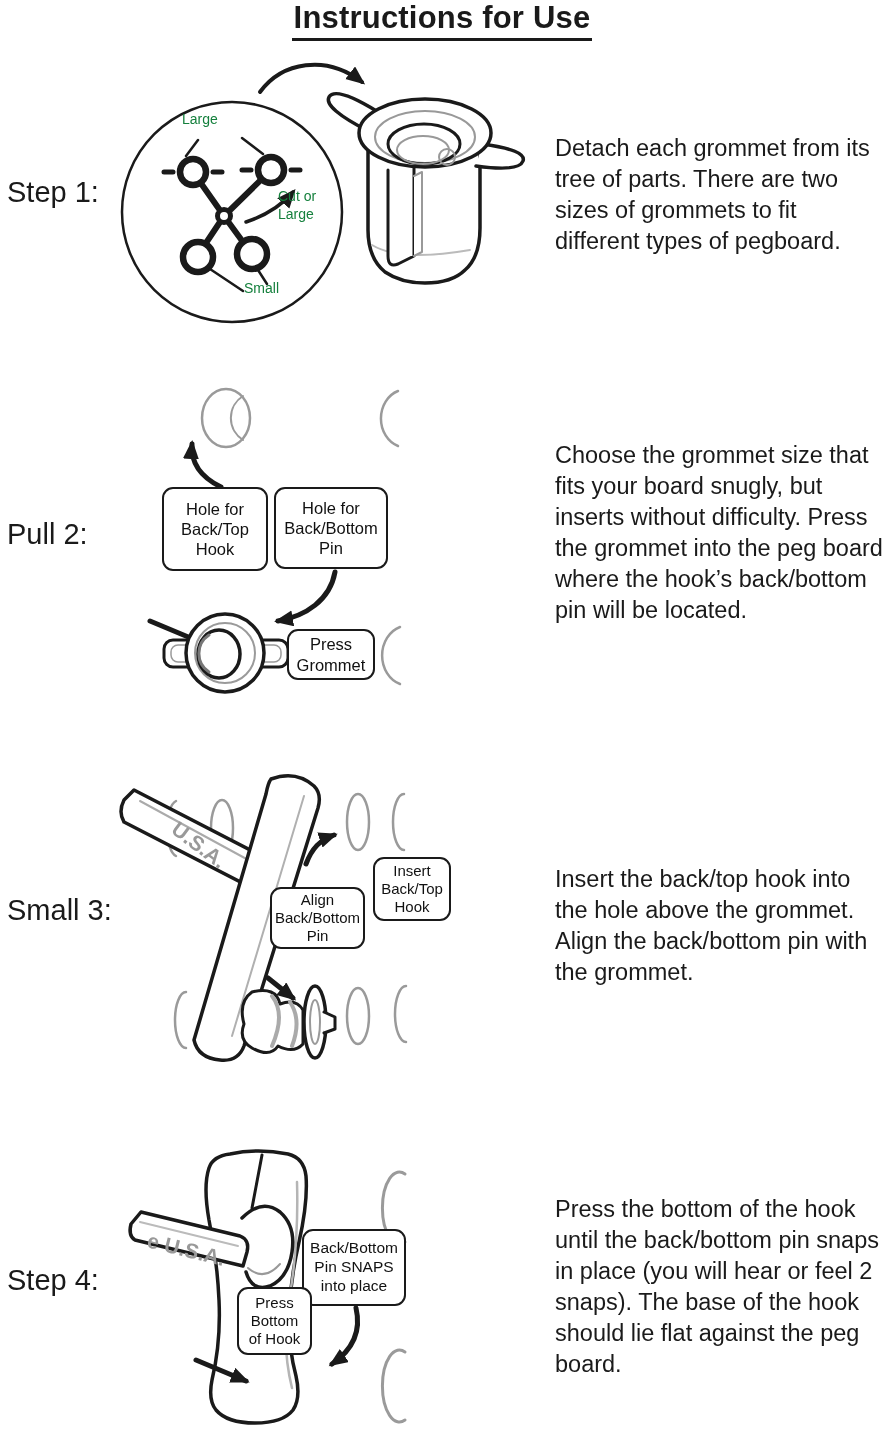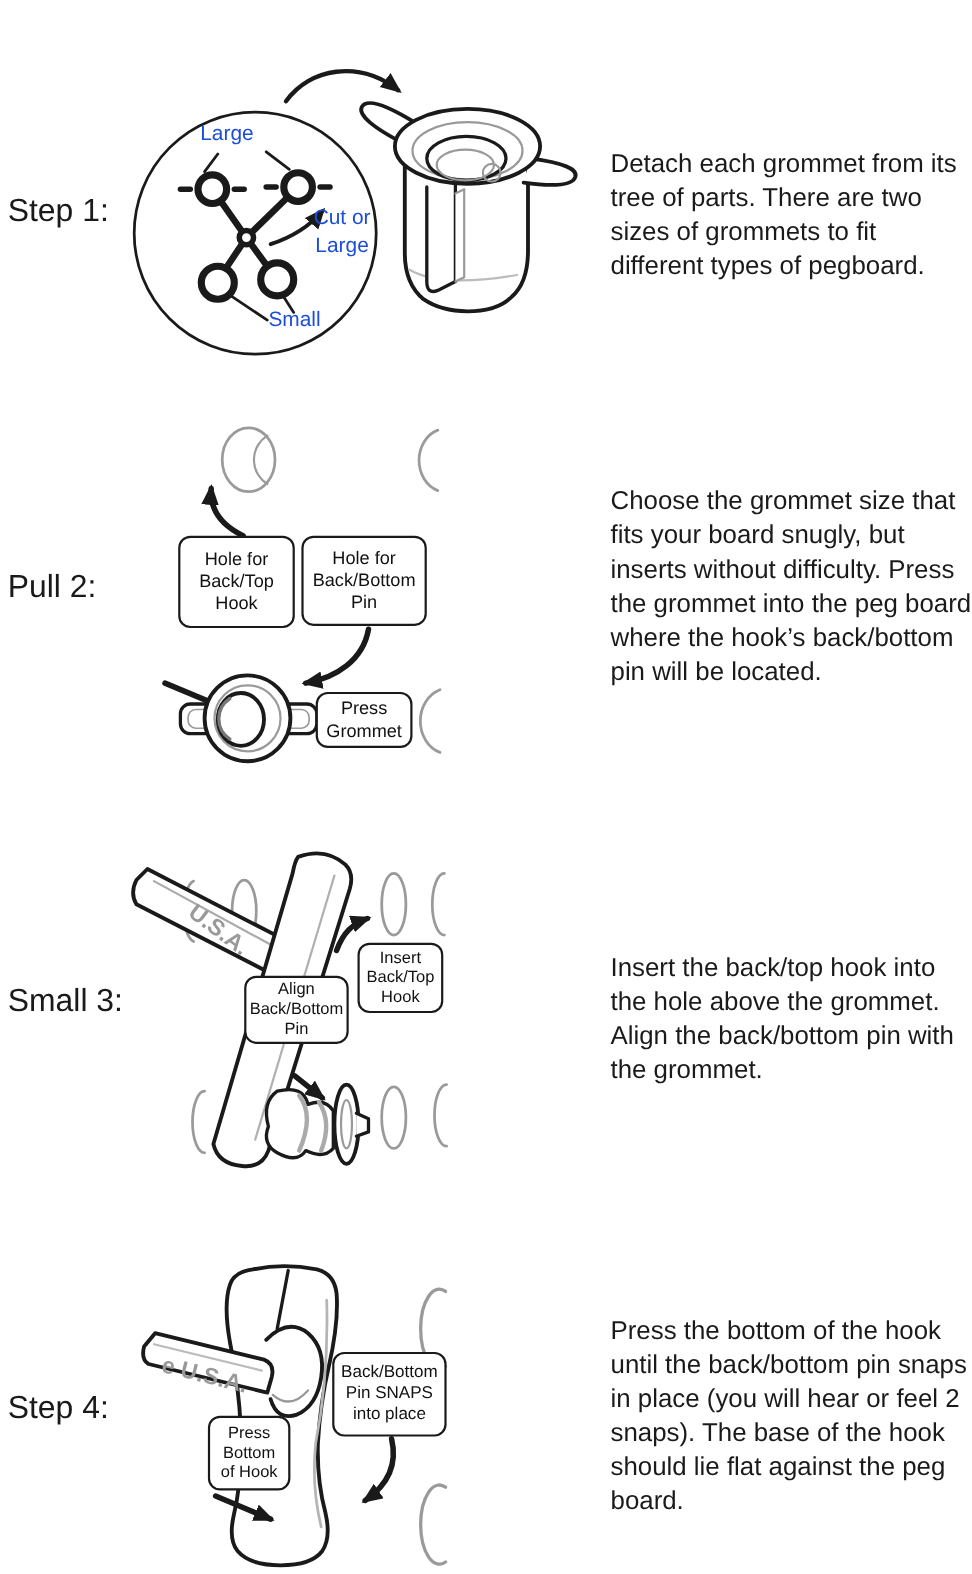--- a/index.html
+++ b/index.html
@@ -52,27 +52,27 @@
     justify-content: center;
     text-align: center;
     white-space: pre-line;
     font-size: 16.5px;
     line-height: 1.22;
     color: #111;
     padding: 1px 4px;
   }
   .freelabel {
     position: absolute;
-    font-size: 19px;
-    color: #1d4ed8;
-    text-align: center;
+    font-size: 14px;
+    color: #15803d;
+    text-align: left;
     white-space: pre-line;
     line-height: 1.3;
   }
-  .small-font { font-size: 15px; }
+  .small-font { font-size: 15px; margin-left: 48px; }
   .mid-font { font-size: 15.5px; }
 </style>
 </head>
 <body>
 
 <div id="page">
 
   <svg id="art" width="884" height="1431" viewBox="0 0 884 1431" fill="none" stroke-linecap="round" stroke-linejoin="round">
     <defs>
       <marker id="ah" markerUnits="userSpaceOnUse" markerWidth="26" markerHeight="22" refX="15" refY="8" orient="auto">
@@ -210,20 +210,23 @@
         <path d="M 140 1222 L 238 1246" stroke="#bbbbbb" stroke-width="2"></path>
       </g>
       <text x="146" y="1247" font-size="21" font-weight="bold" fill="#999999" transform="rotate(14 146 1247)">e U.S.A.</text>
 
       <path d="M 356 1308 Q 364 1342 332 1364" stroke="#1a1a1a" stroke-width="5" marker-end="url(#ah)"></path>
 
       <path d="M 196 1360 L 246 1381" stroke="#1a1a1a" stroke-width="5" marker-end="url(#ah)"></path>
     </g>
   </svg>
 
+  <div class="title">
+    <span>Instructions for Use</span>
+  </div>
 
   <div class="step-label" style="top:176px">Step 1:</div>
   <div class="step-label" style="top:518px">Pull 2:</div>
   <div class="step-label" style="top:894px">Small 3:</div>
   <div class="step-label" style="top:1264px">Step 4:</div>
 
   <div class="step-desc" style="top:133px">Detach each grommet from its tree of parts. There are two sizes of grommets to fit different types of pegboard.</div>
   <div class="step-desc" style="top:440px">Choose the grommet size that fits your board snugly, but inserts without difficulty. Press the grommet into the peg board where the hook’s back/bottom pin will be located.</div>
   <div class="step-desc" style="top:864px">Insert the back/top hook into the hole above the grommet. Align the back/bottom pin with the grommet.</div>
   <div class="step-desc" style="top:1194px">Press the bottom of the hook until the back/bottom pin snaps in place (you will hear or feel 2 snaps). The base of the hook should lie flat against the peg board.</div>

